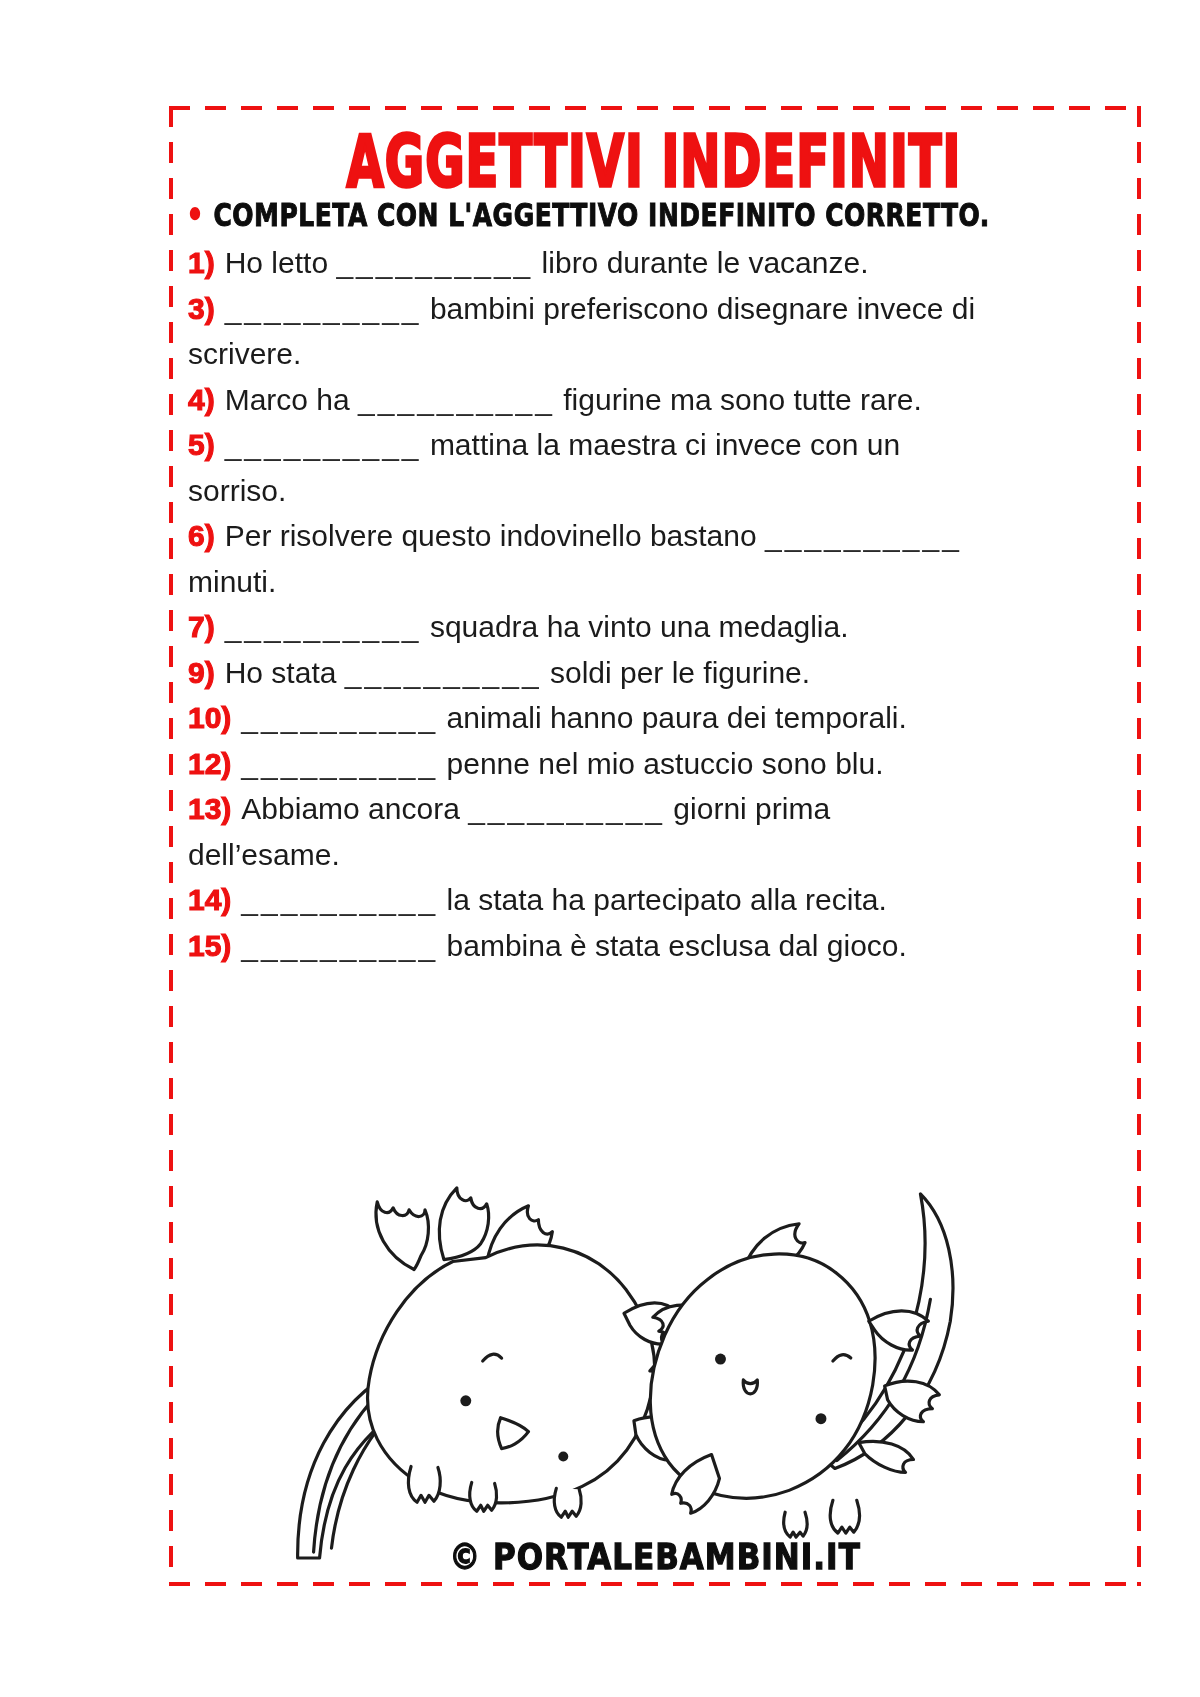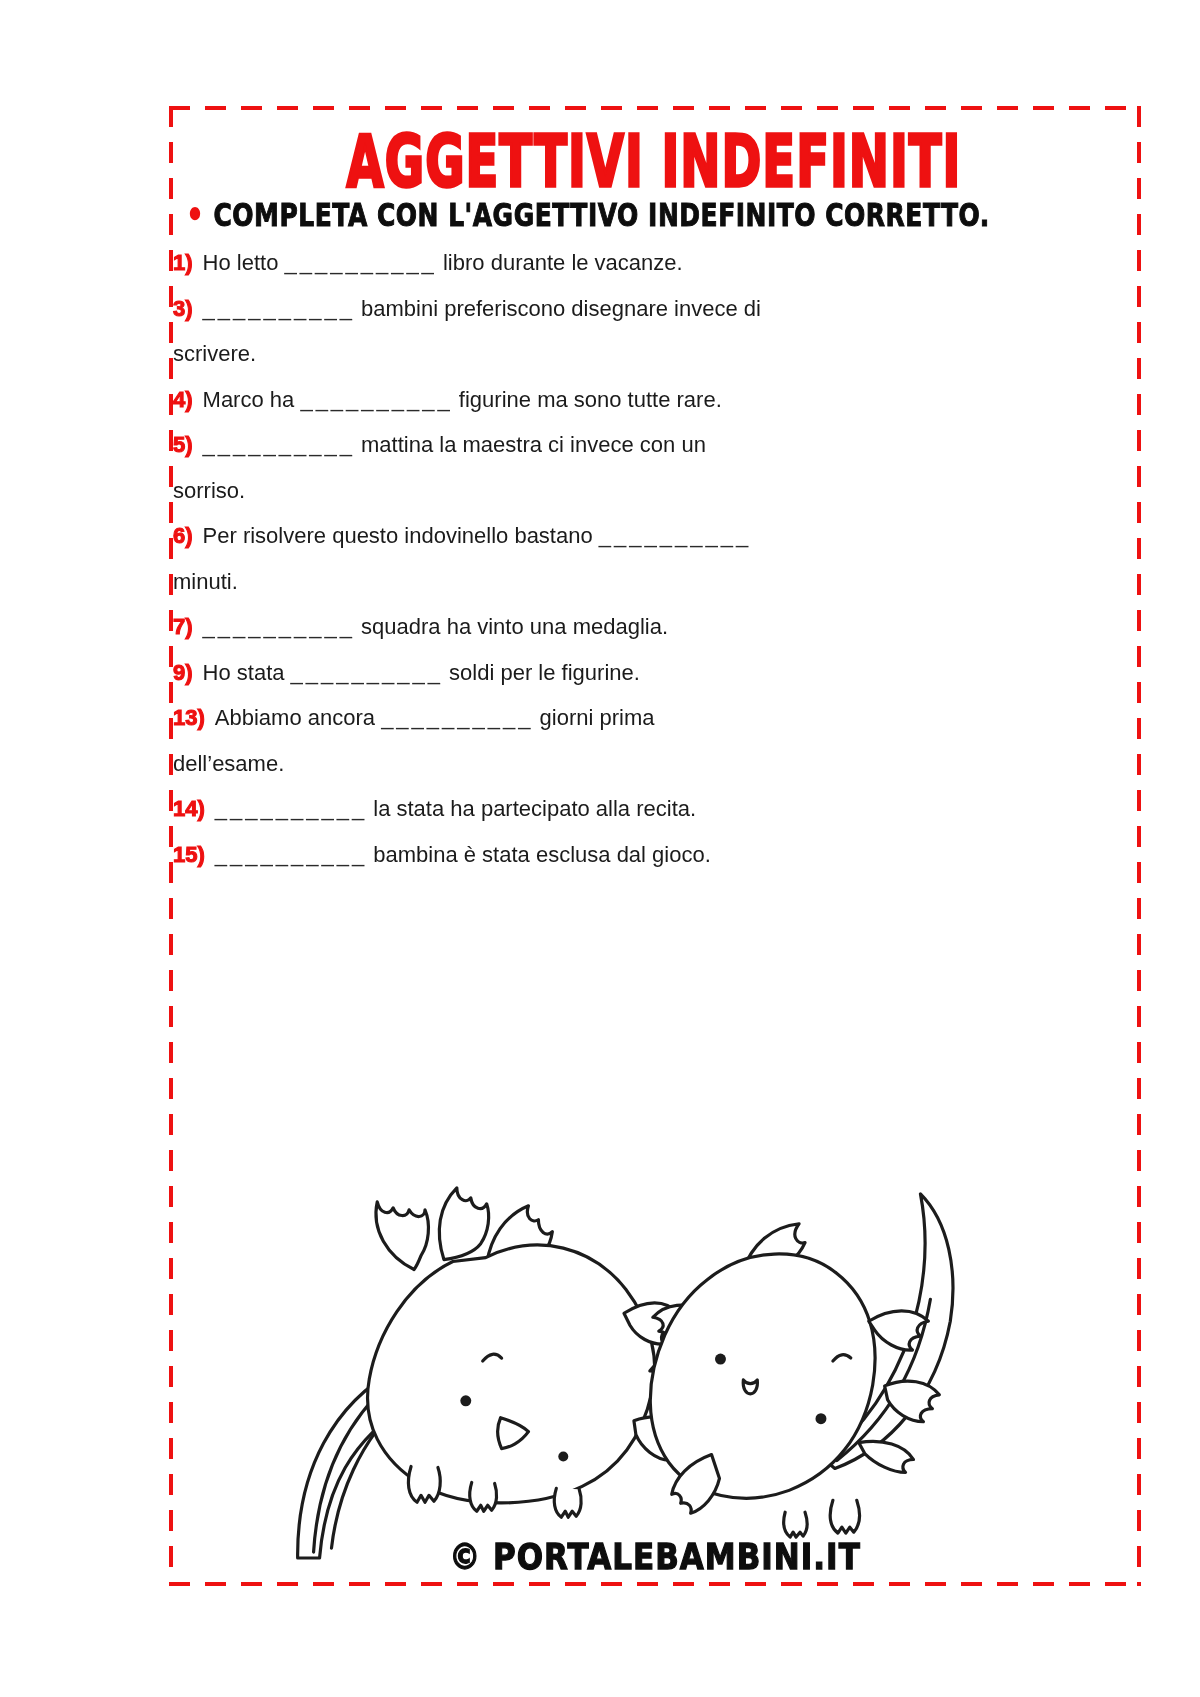--- a/index.html
+++ b/index.html
@@ -23,22 +23,22 @@
            font-family:"DejaVu Sans", sans-serif; font-weight:bold; font-size:48px;
            letter-spacing:1px; color:var(--red); -webkit-text-stroke:2.2px var(--red);
            transform:scaleY(1.5); transform-origin:center top; white-space:nowrap; }
 
   .instruction { position:absolute; left:133px; top:197px; width:920px;
                  font-family:"DejaVu Sans", sans-serif; font-weight:bold; font-size:25px;
                  letter-spacing:0.5px; color:#0d0d0d; -webkit-text-stroke:0.8px #0d0d0d;
                  transform:scaleY(1.25); transform-origin:left top; white-space:nowrap; }
   .instruction .bullet { color:var(--red); -webkit-text-stroke:1.5px var(--red); margin-right:10px; }
 
-  .list { position:absolute; left:119px; top:240px; width:905px;
-          font-size:22px; line-height:45.5px; color:var(--ink); }
+  .list { position:absolute; left:134px; top:240px; width:905px;
+          font-size:30px; line-height:45.5px; color:var(--ink); }
   .item .num { color:var(--red); font-weight:bold; -webkit-text-stroke:1.1px var(--red);
                margin-right:10px; }
   .item .blank { letter-spacing:3px; color:#2a2a2a; }
 
   .axolotls { position:absolute; left:183px; top:1172px; width:762px; height:388px; }
 
   .footer { position:absolute; left:115px; top:1536px; width:972px; text-align:center;
             font-family:"DejaVu Sans", sans-serif; font-weight:bold; font-size:31px;
             letter-spacing:1px; color:#0d0d0d; -webkit-text-stroke:1.1px #0d0d0d;
             transform:scaleY(1.15); transform-origin:center top; }
@@ -62,20 +62,22 @@
   </div>
 
   <div class="list">
       <div class="item"><span class="num">1)</span><span>Ho letto </span><span class="blank">__________</span><span> libro durante le vacanze.</span></div>
       <div class="item"><span class="num">3)</span><span class="blank">__________</span><span> bambini preferiscono disegnare invece di</span><br><span>scrivere.</span></div>
       <div class="item"><span class="num">4)</span><span>Marco ha </span><span class="blank">__________</span><span> figurine ma sono tutte rare.</span></div>
       <div class="item"><span class="num">5)</span><span class="blank">__________</span><span> mattina la maestra ci invece con un</span><br><span>sorriso.</span></div>
       <div class="item"><span class="num">6)</span><span>Per risolvere questo indovinello bastano </span><span class="blank">__________</span><br><span>minuti.</span></div>
       <div class="item"><span class="num">7)</span><span class="blank">__________</span><span> squadra ha vinto una medaglia.</span></div>
       <div class="item"><span class="num">9)</span><span>Ho stata </span><span class="blank">__________</span><span> soldi per le figurine.</span></div>
+      <div class="item"><span class="num">10)</span><span class="blank">__________</span><span> animali hanno paura dei temporali.</span></div>
+      <div class="item"><span class="num">12)</span><span class="blank">__________</span><span> penne nel mio astuccio sono blu.</span></div>
       <div class="item"><span class="num">13)</span><span>Abbiamo ancora </span><span class="blank">__________</span><span> giorni prima</span><br><span>dell’esame.</span></div>
       <div class="item"><span class="num">14)</span><span class="blank">__________</span><span> la stata ha partecipato alla recita.</span></div>
       <div class="item"><span class="num">15)</span><span class="blank">__________</span><span> bambina è stata esclusa dal gioco.</span></div>
     </div>
 
   <svg class="axolotls" viewBox="0 0 760 390" fill="none" stroke="#1c1c1c" stroke-width="3.2" stroke-linecap="round" stroke-linejoin="round">
 
     <g>
       <path fill="#ffffff" d="M158,198 C95,232 57,300 58,388 L80,388 C86,318 112,268 172,232 Z"></path>
       <path d="M150,212 C100,258 78,318 74,382"></path>

